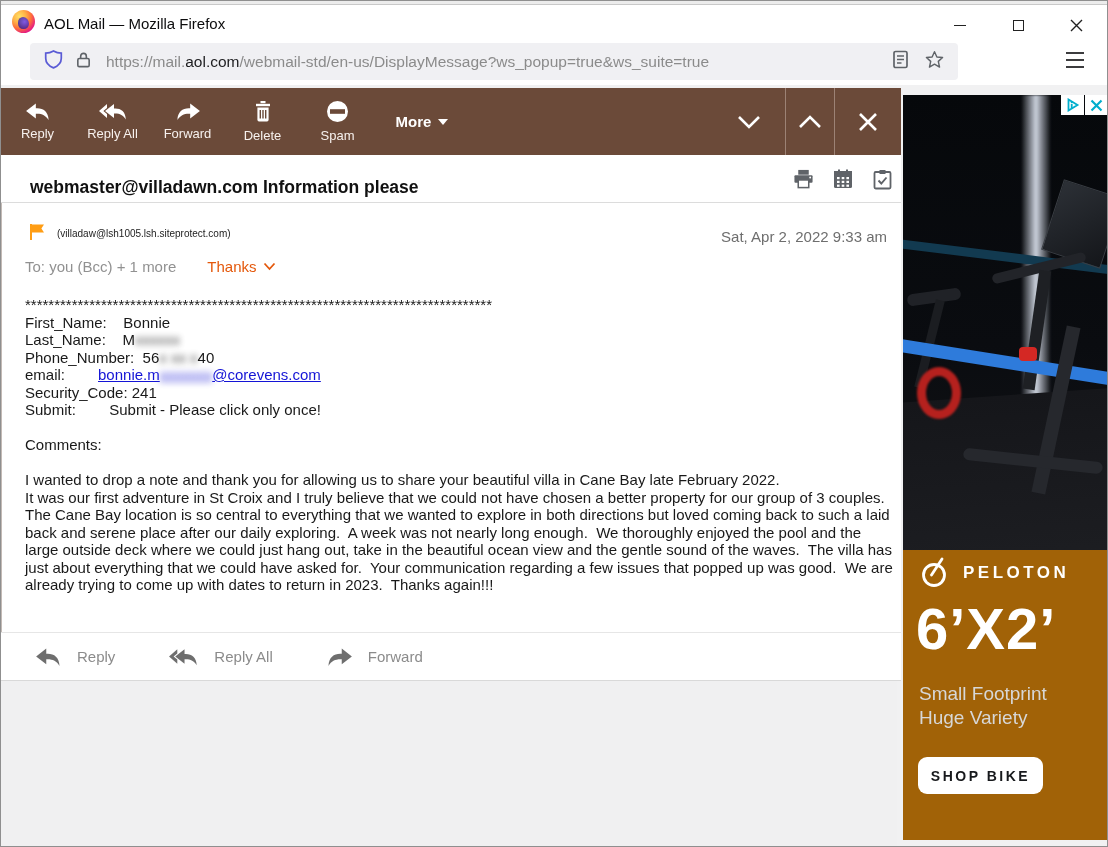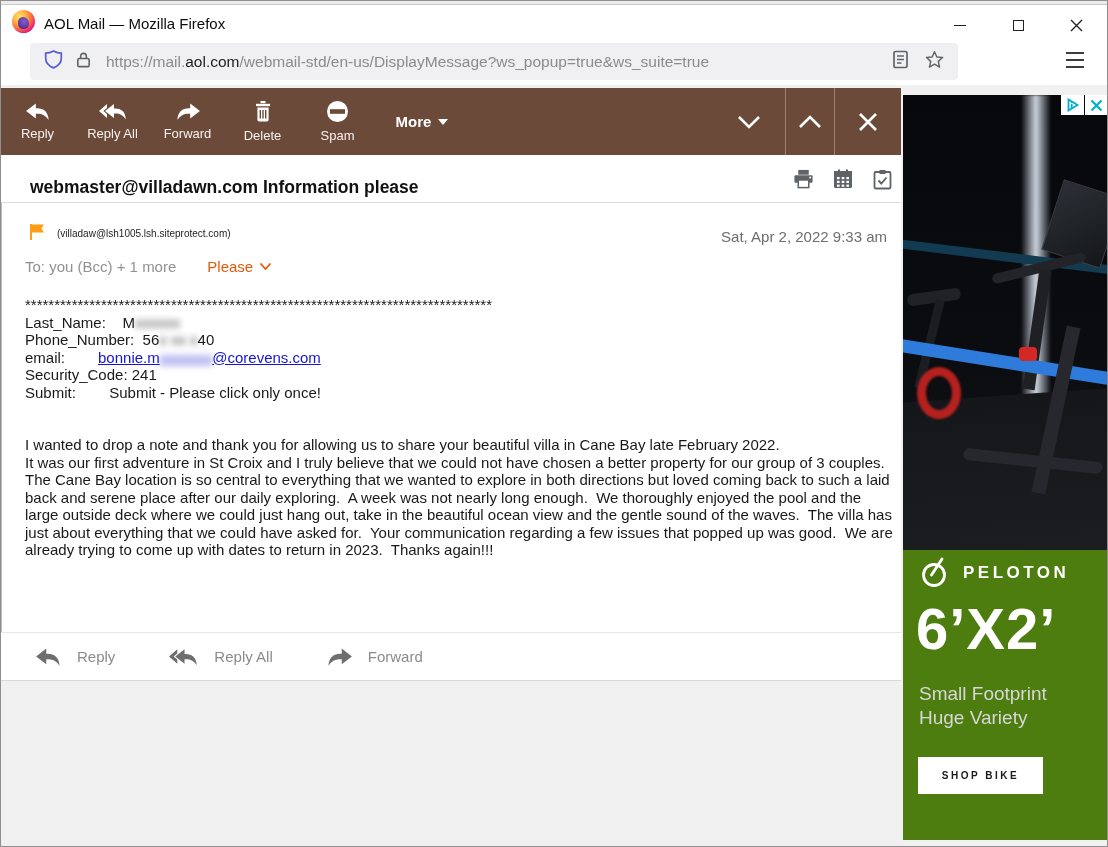--- a/index.html
+++ b/index.html
@@ -65,21 +65,21 @@
   .email-sp { display:inline-block; width:33px; }
 
   
   #action-bar { left:0; top:632px; width:901px; height:49px; background:#fff; border-top:1px solid #e6e6e6; border-bottom:1px solid #d9d9d9;
     display:flex; align-items:center; }
   .fbtn { display:flex; align-items:center; gap:15px; margin-left:35px; cursor:default; }
   .fbtn .lbl { font-size:15px; color:#8b8b8b; }
   .fbtn + .fbtn { margin-left:53px; }
 
   
-  #ad { left:903px; top:95px; width:205px; height:745px; background:#4d7c0f; overflow:hidden; }
+  #ad { left:903px; top:95px; width:205px; height:745px; background:#a16207; overflow:hidden; }
   #ad-photo { position:absolute; left:0; top:0; width:205px; height:455px; background:linear-gradient(180deg,#06080b 0%,#0a0c10 55%,#131417 100%); overflow:hidden; }
   .pillar { position:absolute; left:118px; top:0; width:30px; height:360px;
     background:linear-gradient(90deg, rgba(210,218,232,0) 0%, rgba(225,232,244,.9) 50%, rgba(210,218,232,0) 100%); filter:blur(1px); }
   .teal-band { position:absolute; left:-12px; top:158px; width:240px; height:9px; background:#123a50; transform:rotate(7deg); }
   .blue-band { position:absolute; left:-14px; top:262px; width:250px; height:13px; background:#2e7bdb; transform:rotate(9deg); filter:blur(.4px); }
   .floor { position:absolute; left:-20px; top:300px; width:260px; height:180px; background:linear-gradient(180deg,#15161a,#1d1e22); transform:rotate(-4deg); }
   .tablet { position:absolute; left:148px; top:92px; width:62px; height:74px; background:linear-gradient(135deg,#2c3036,#14161a); border:1px solid #3a3e44; transform:rotate(18deg); }
   .handle { position:absolute; left:88px; top:168px; width:96px; height:10px; background:#222429; border-radius:5px; transform:rotate(-14deg); }
   .stem { position:absolute; left:128px; top:175px; width:12px; height:120px; background:#1e2024; transform:rotate(8deg); }
   .seatL { position:absolute; left:4px; top:196px; width:54px; height:12px; background:#202227; border-radius:6px; transform:rotate(-8deg); }
@@ -88,22 +88,22 @@
   .red-knob { position:absolute; left:116px; top:252px; width:18px; height:14px; background:#d42824; border-radius:4px; filter:blur(.6px); }
   .frame1 { position:absolute; left:146px; top:230px; width:14px; height:170px; background:#26282d; transform:rotate(12deg); }
   .frame2 { position:absolute; left:60px; top:360px; width:140px; height:12px; background:#26282d; border-radius:6px; transform:rotate(6deg); }
   .adx { position:absolute; top:0; width:23px; height:20px; background:#fff; display:flex; align-items:center; justify-content:center; }
   #adchoices { right:24px; } #ad-close { right:0; }
   #ad-brand { position:absolute; left:16px; top:462px; display:flex; align-items:center; gap:12px; }
   #ad-brand .lbl { color:#fff; font-size:17px; font-weight:bold; letter-spacing:3.5px; }
   #ad-headline { position:absolute; left:13px; top:500px; color:#fff; font-size:58px; font-weight:bold; letter-spacing:1px; }
   #ad-sub1 { position:absolute; left:16px; top:588px; color:#d7d7d7; font-size:19px; }
   #ad-sub2 { position:absolute; left:16px; top:612px; color:#d7d7d7; font-size:19px; }
-  #ad-cta { position:absolute; left:15px; top:662px; width:125px; height:37px; background:#fff; border-radius:0;
-    display:flex; align-items:center; justify-content:center; font-size:10px; font-weight:bold; letter-spacing:2.5px; color:#17191c; cursor:default; }
+  #ad-cta { position:absolute; left:15px; top:662px; width:125px; height:37px; background:#fff; border-radius:9px;
+    display:flex; align-items:center; justify-content:center; font-size:14px; font-weight:bold; letter-spacing:2.5px; color:#17191c; cursor:default; }
 </style>
 </head>
 <body>
 
 <div id="screen-sliver" class="abs"></div>
 
 <div id="titlebar" class="abs">
   <div class="ff-logo abs"></div>
   <div id="win-title" class="abs">AOL Mail — Mozilla Firefox</div>
   <div id="btn-min" class="winctl abs">
@@ -261,35 +261,37 @@
     <svg width="18" height="18" viewBox="0 0 18 18">
         <rect x="2" y="1" width="2" height="16" fill="#ff9d14"></rect>
         <path d="M4 1.5 H16 L13.4 5.5 L16 9.5 H4 Z" fill="#ff9d14"></path>
       </svg>
   </span>
   <div id="sender" class="abs">(villadaw@lsh1005.lsh.siteprotect.com)</div>
   <div id="msg-date" class="abs">Sat, Apr 2, 2022 9:33 am</div>
   <div id="to-row" class="abs">
     <span>To: you (Bcc) + 1 more</span>
     <span id="details-btn">
-      <span>Please</span>
+      <span>Thanks</span>
       <svg width="13" height="9" viewBox="0 0 13 9">
           <path d="M1.5 1.5 L6.5 7 L11.5 1.5" fill="none" stroke="#e4580b" stroke-width="1.8"></path>
         </svg>
     </span>
   </div>
 
   <div id="bodytext" class="abs">
     <div class="bl">********************************************************************************</div>
+    <div class="bl">First_Name:    Bonnie</div>
     <div class="bl"><span>Last_Name:    M</span><span class="redact">xxxxxx</span></div>
     <div class="bl"><span>Phone_Number:  56</span><span class="redact">x xx x</span><span>40</span></div>
     <div class="bl"><span>email:</span><span class="email-sp"></span><a class="mlink"><span>bonnie.m</span><span class="redact">xxxxxxx</span><span>@corevens.com</span></a></div>
     <div class="bl">Security_Code: 241</div>
     <div class="bl">Submit:        Submit - Please click only once!</div>
     <div class="bl"></div>
+    <div class="bl">Comments:</div>
     <div class="bl"></div>
     <div class="bl">I wanted to drop a note and thank you for allowing us to share your beautiful villa in Cane Bay late February 2022.</div>
     <div class="bl">It was our first adventure in St Croix and I truly believe that we could not have chosen a better property for our group of 3 couples.</div>
     <div class="bl">The Cane Bay location is so central to everything that we wanted to explore in both directions but loved coming back to such a laid back and serene place after our daily exploring.  A week was not nearly long enough.  We thoroughly enjoyed the pool and the large outside deck where we could just hang out, take in the beautiful ocean view and the gentle sound of the waves.  The villa has just about everything that we could have asked for.  Your communication regarding a few issues that popped up was good.  We are already trying to come up with dates to return in 2023.  Thanks again!!!</div>
   </div>
 </div>
 
 <div id="action-bar" class="abs">
   <div class="fbtn">
     <svg width="27" height="20" viewBox="0 0 24 17">

